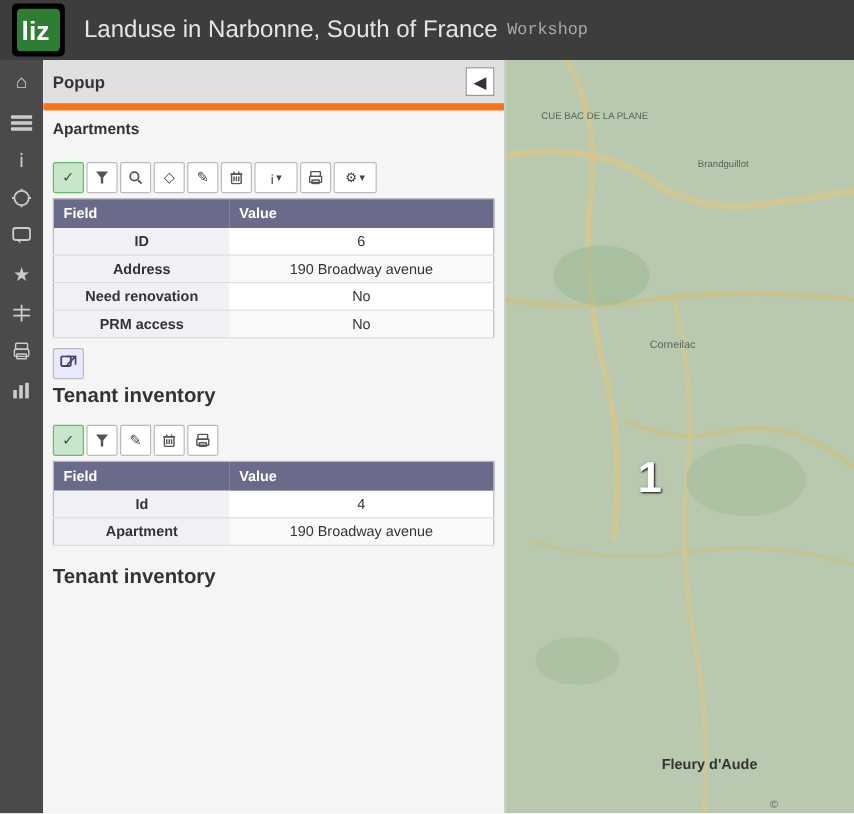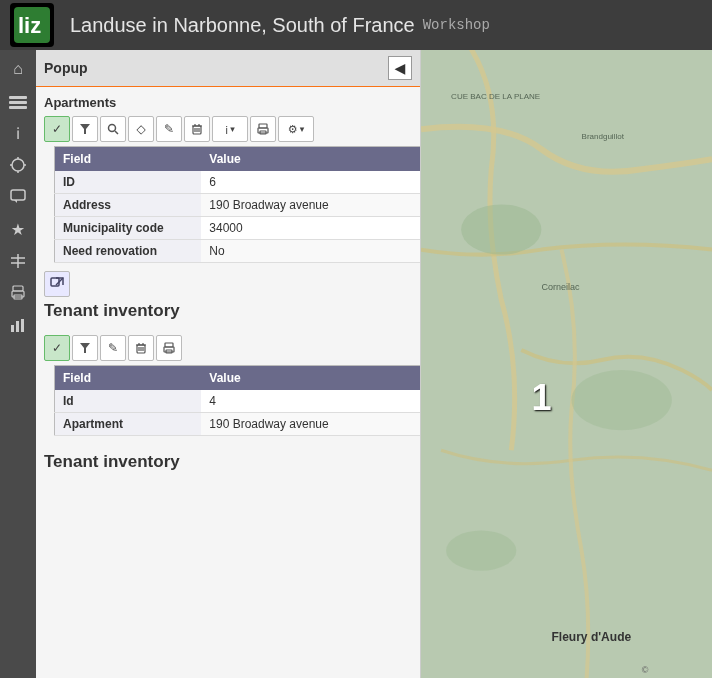--- a/index.html
+++ b/index.html
@@ -72,21 +72,21 @@
       border-right: 1px solid #ccc;
     }
 
     
     #popup-header {
       background: #e0e0e0;
       display: flex;
       align-items: center;
       justify-content: space-between;
       padding: 6px 8px;
-      border-bottom: 1px solid #f97316;
+      border-bottom: 6px solid #f97316;
     }
     #popup-title {
       font-size: 14px;
       font-weight: bold;
       color: #333;
     }
     #popup-back-btn {
       width: 24px; height: 24px;
       border: 1px solid #999;
       background: #fff;
@@ -95,21 +95,21 @@
       font-size: 14px;
       color: #333;
     }
 
     
     .section { padding: 8px 8px 0 8px; }
     .section-title {
       font-size: 13px;
       font-weight: bold;
       color: #333;
-      margin-bottom: 6px;
+      margin-bottom: 20px;
     }
 
     
     .toolbar {
       display: flex;
       gap: 2px;
       margin-bottom: 4px;
     }
     .tb-btn {
       width: 26px; height: 26px;
@@ -133,41 +133,41 @@
       border-radius: 2px;
       gap: 2px;
     }
 
     
     .data-table {
       width: 100%;
       border-collapse: collapse;
       border: 1px solid #bbb;
       margin-bottom: 8px;
-      margin-left: 10px;
     }
     .data-table thead tr {
       background: #6a6a8a;
     }
     .data-table thead th {
       color: #fff;
       font-weight: bold;
       font-size: 12px;
       padding: 5px 8px;
       text-align: left;
     }
     .data-table tbody tr {
       background: #fff;
       border-bottom: 1px solid #ddd;
     }
     .data-table tbody tr:nth-child(even) { background: #f9f9f9; }
     .data-table tbody td {
       padding: 4px 8px;
       font-size: 12px;
       color: #333;
+      text-align: center;
     }
     .data-table tbody td:first-child {
       font-weight: bold;
       background: #f0f0f5;
       width: 40%;
     }
 
     
     .tenant-section { padding: 0 8px 8px 8px; }
     .tenant-link-btn {
@@ -319,25 +319,25 @@
         <tbody id="apartments-tbody">
         <tr>
               <td>ID</td>
               <td>6</td>
             </tr>
             <tr>
               <td>Address</td>
               <td>190 Broadway avenue</td>
             </tr>
             <tr>
-              <td>Municipality code</td>
-              <td>34000</td>
+              <td>Need renovation</td>
+              <td>No</td>
             </tr>
             <tr>
-              <td>Need renovation</td>
+              <td>PRM access</td>
               <td>No</td>
             </tr>
           </tbody>
       </table>
     </div>
 
     <div class="tenant-section">
       <div class="tenant-link-btn" title="Tenant inventory">
         <svg width="14" height="14" viewBox="0 0 14 14" fill="none">
           <rect x="1" y="1" width="8" height="8" rx="1" stroke="#446" stroke-width="1.5"></rect>

